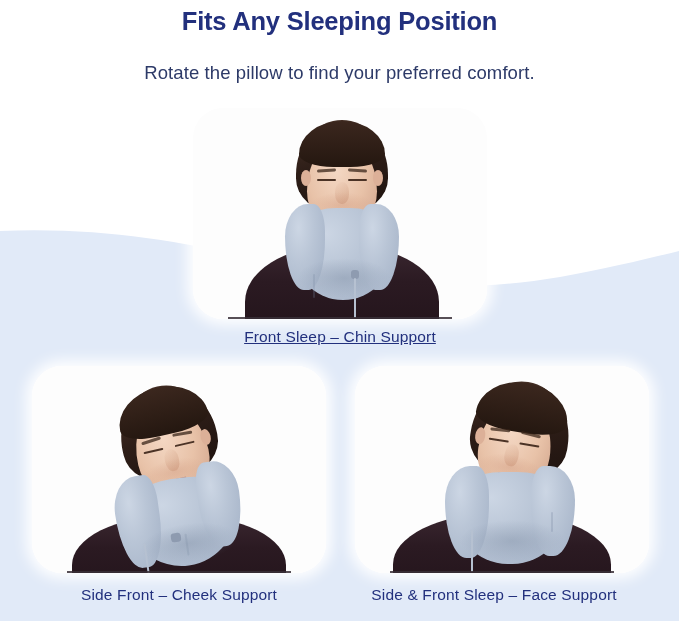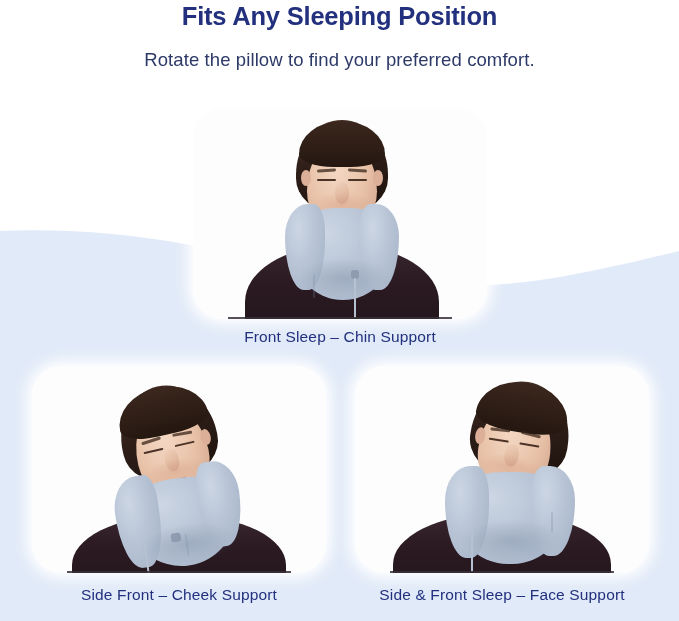--- a/index.html
+++ b/index.html
@@ -35,28 +35,29 @@
   .heading-block {
     position: absolute;
     left: 0;
     top: 0;
     width: 679px;
     z-index: 5;
     text-align: center;
   }
   #page-title {
     margin: 0;
+    padding-top: 5px;
     font-size: 25.5px;
     font-weight: bold;
     letter-spacing: -0.2px;
     color: #22307d;
     line-height: 32px;
   }
   #page-subtitle {
-    margin: 0;
+    margin: 8px;
     padding-top: 16px;
     font-size: 18.5px;
     font-weight: 400;
     letter-spacing: 0.1px;
     color: #2d3a68;
     line-height: 24px;
   }
 
   
   .card {
@@ -187,23 +188,23 @@
     position: absolute;
     z-index: 6;
     text-align: center;
     font-size: 15.5px;
     font-weight: 400;
     letter-spacing: 0.15px;
     color: #22307d;
     line-height: 20px;
     white-space: nowrap;
   }
-  #caption-front     { left: 193px; top: 327px; width: 294px; }
+  #caption-front     { left: 193px; top: 327px; width: 294px; text-decoration: underline; }
   #caption-side      { left:  32px; top: 585px; width: 294px; }
-  #caption-sidefront { left: 355px; top: 585px; width: 294px; }
+  #caption-sidefront { left: 347px; top: 585px; width: 294px; }
 </style>
 </head>
 <body>
 
 <div id="stage">
 
   <svg id="bg-wave" viewBox="0 0 679 621" preserveAspectRatio="none" aria-hidden="true">
     <path d="M0,231
              C 120,226 210,248 300,268
              C 392,289 470,292 560,277

